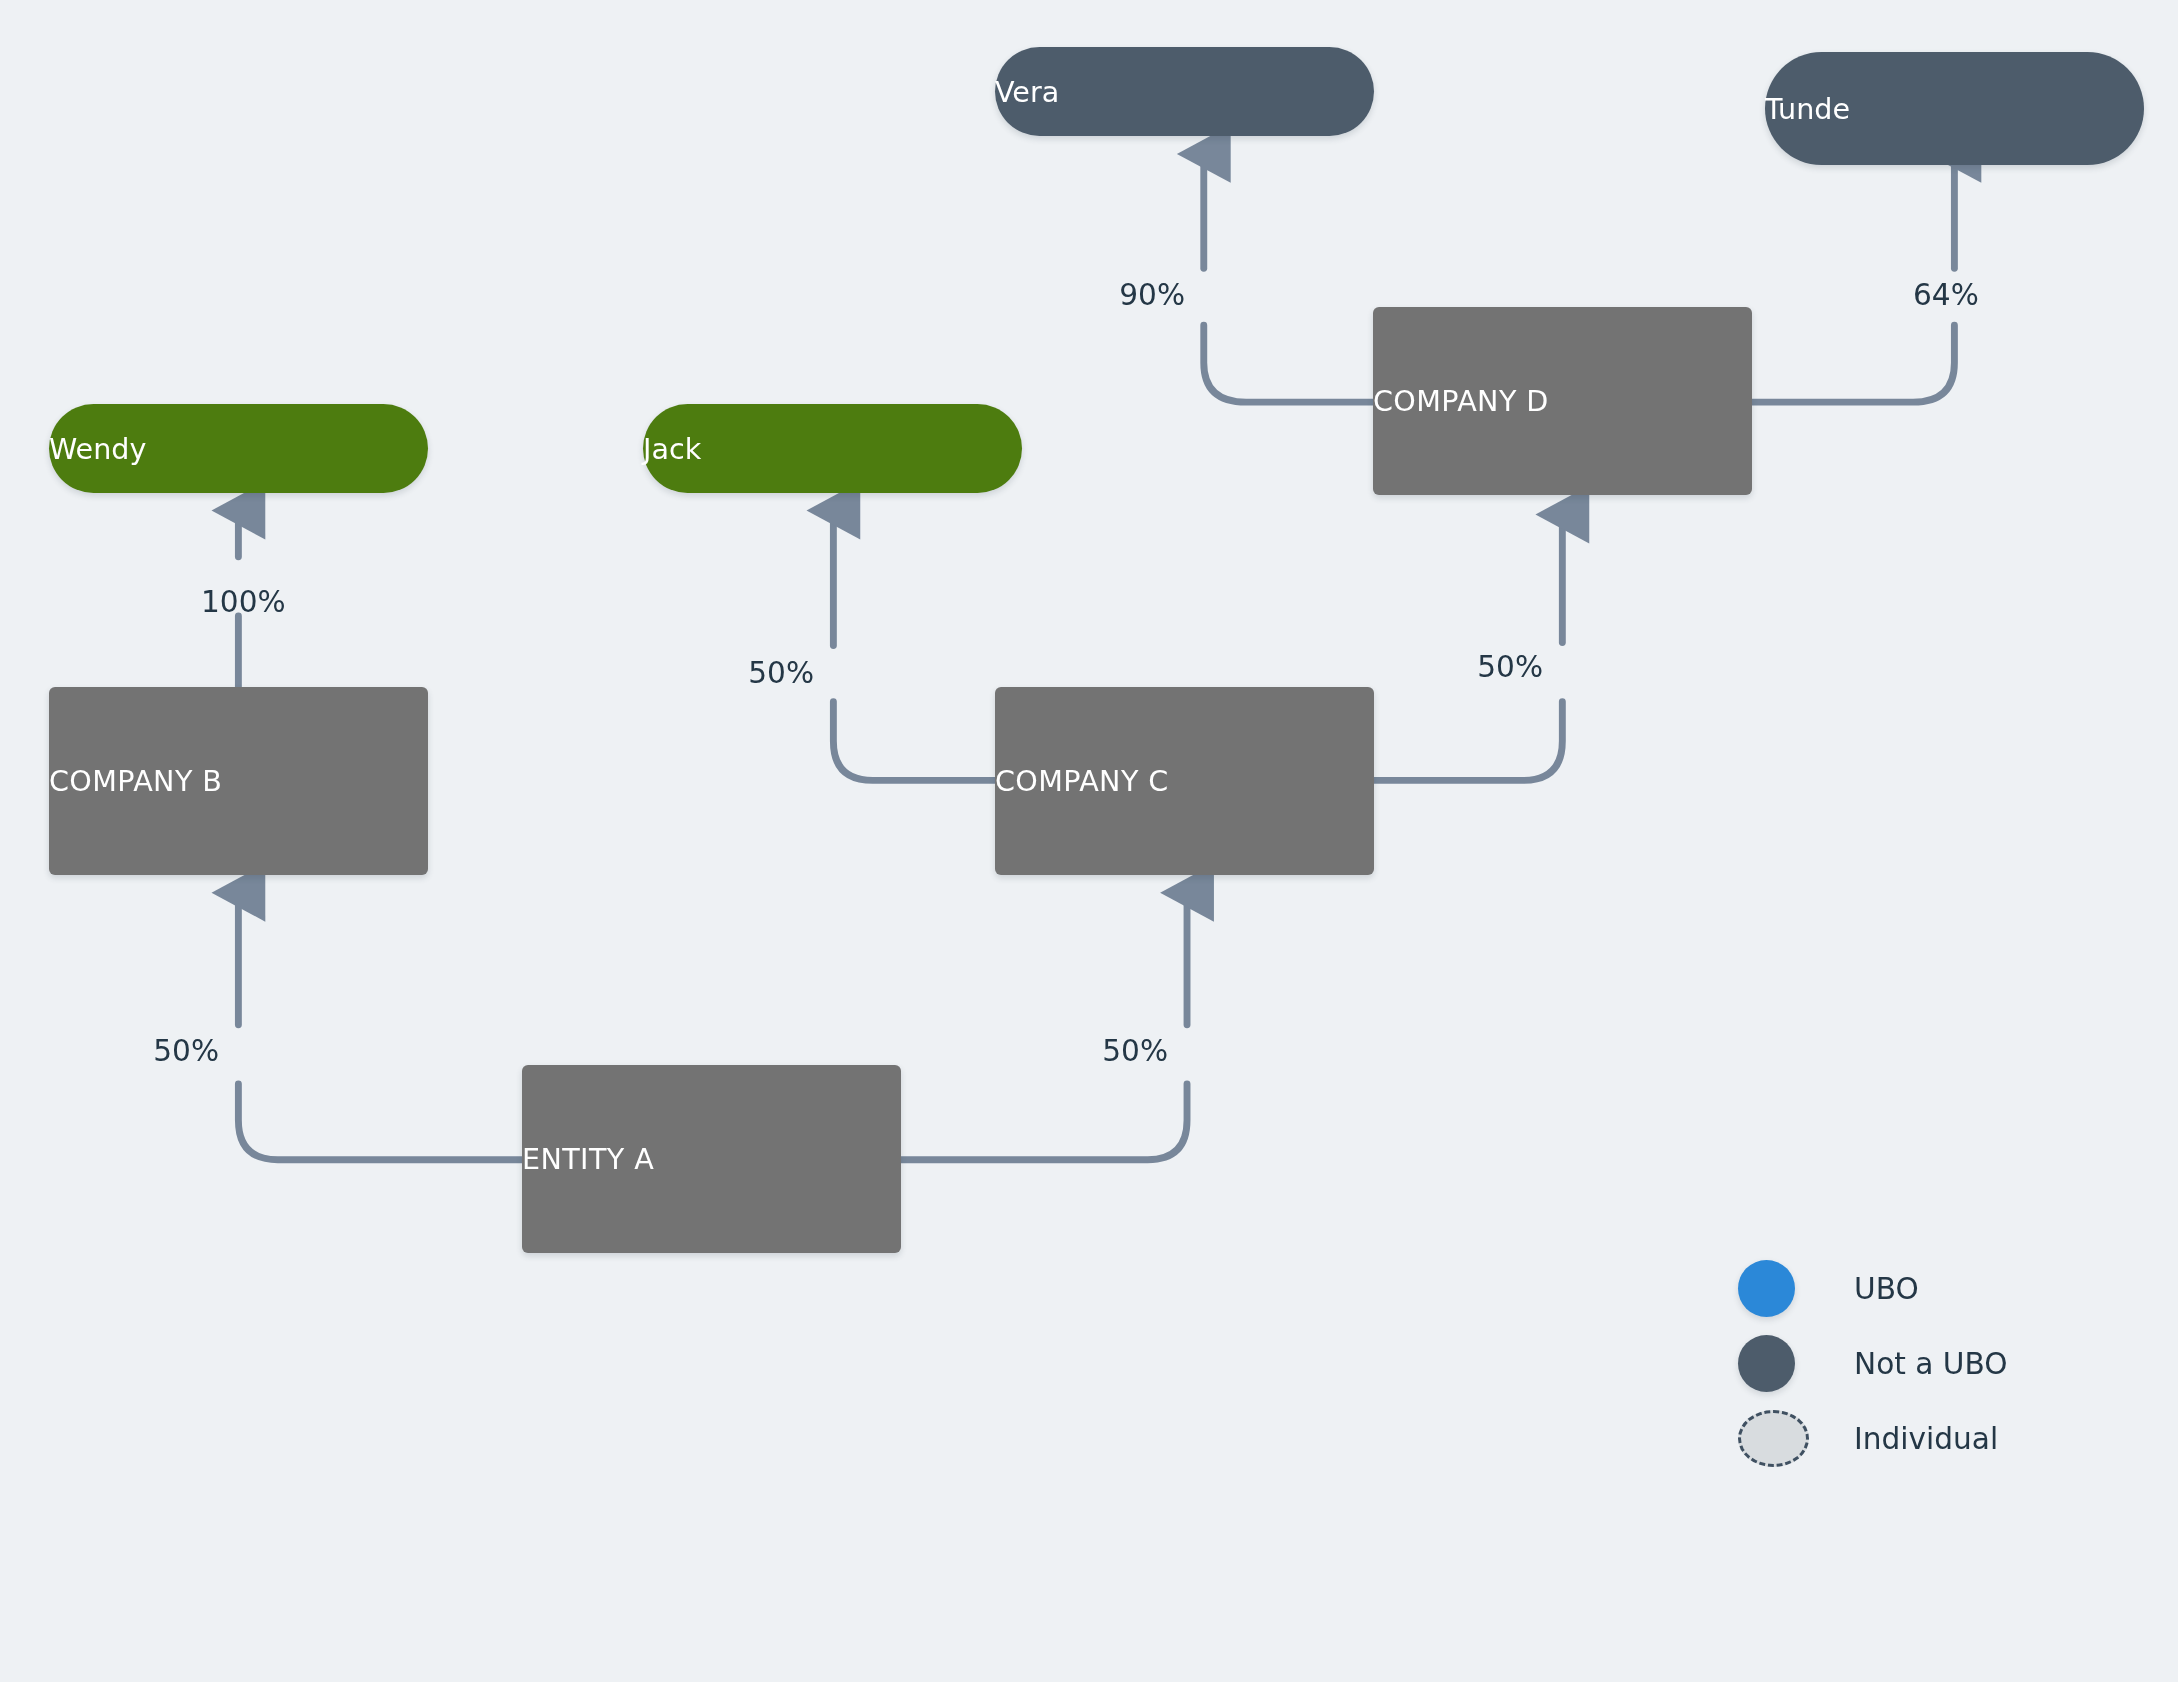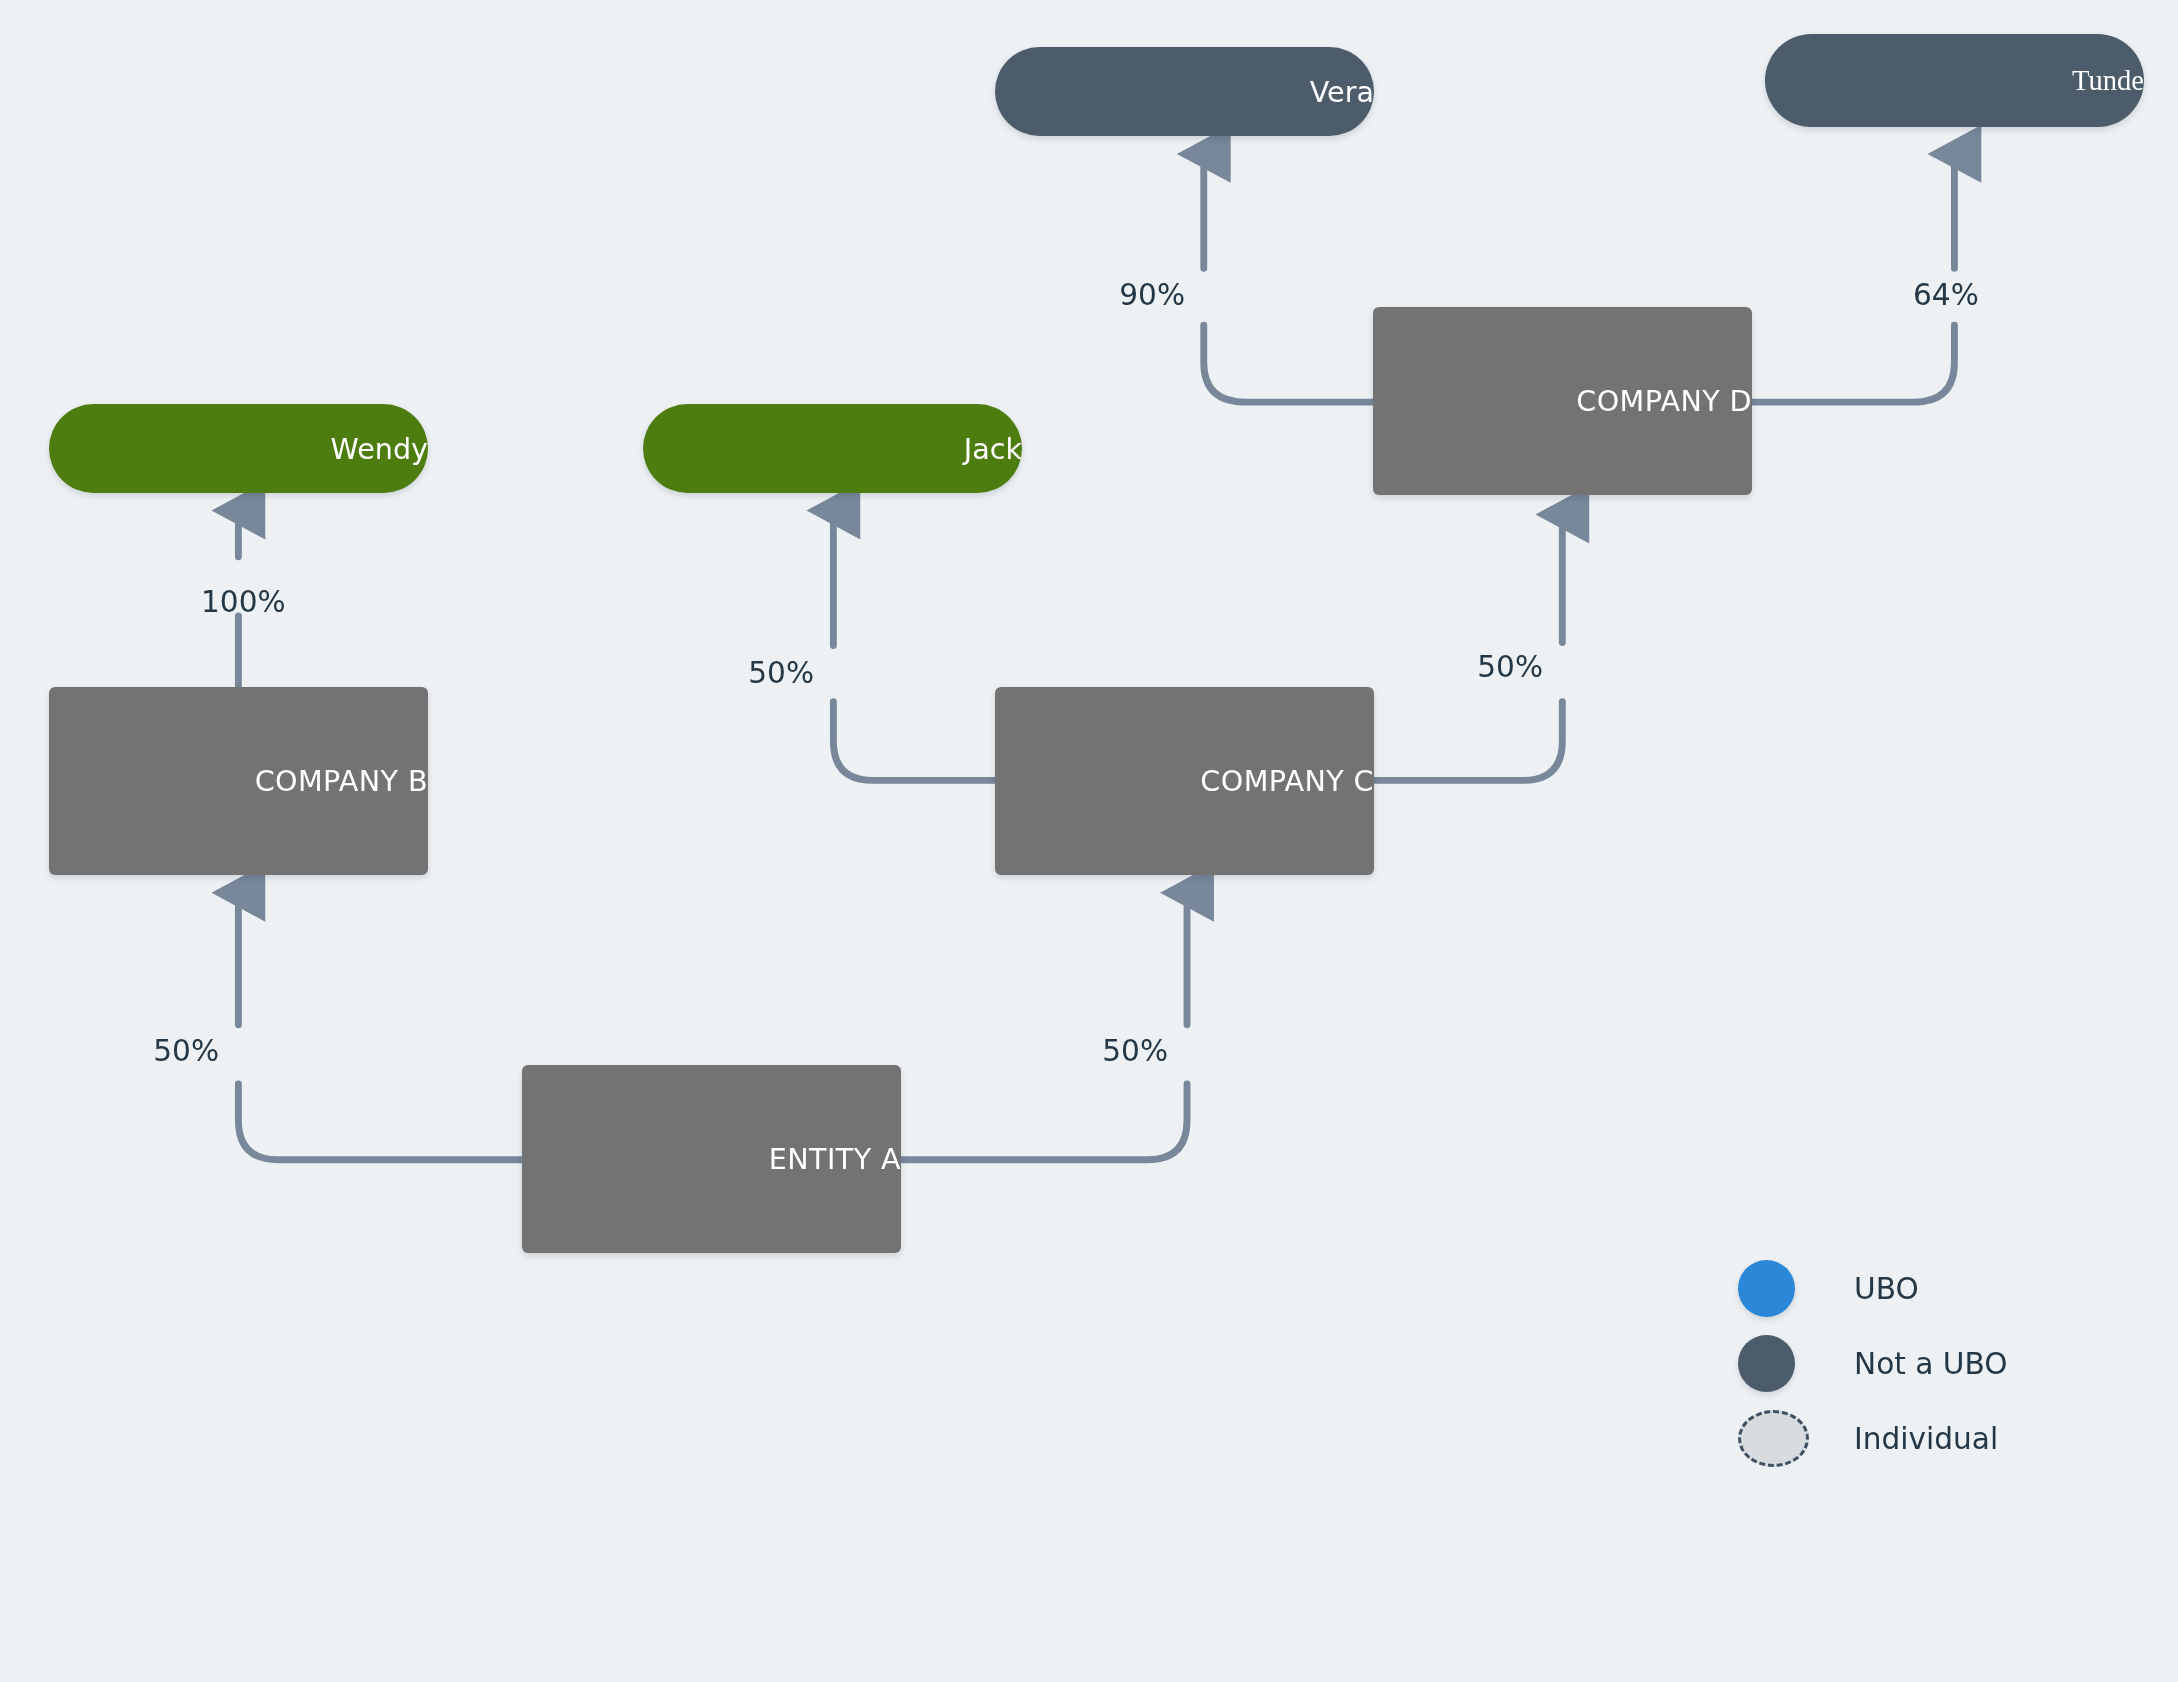--- a/index.html
+++ b/index.html
@@ -21,21 +21,21 @@
     left: 0;
     top: 0;
     width: 2179px;
     height: 1683px;
   }
   .node {
     position: absolute;
     box-sizing: border-box;
     display: flex;
     align-items: center;
-    justify-content: flex-end;
+    justify-content: flex-start;
     color: #ffffff;
     box-shadow: 0 3px 6.9px rgba(40, 55, 70, 0.16);
   }
   .node-company {
     background: #737373;
     border-radius: 6px;
     font-size: 28.6px;
     letter-spacing: 0.4px;
   }
   .node-person {
@@ -125,21 +125,21 @@
 
       <path d="M915,1177 L1165,1177 Q1205,1177 1205,1137 L1205,1100"></path>
       <path d="M1205,1040 L1205,906" marker-end="url(#arrowhead)"></path>
     </g>
   </svg>
 
   <div class="node node-person notubo" style="left:995px; top:47px; width:379px; height:89px;">
     <span>Vera</span>
   </div>
 
-  <div class="node node-person notubo" style="left:1765px; top:34px; width:379px; height:93px;font-family:Liberation Serif, serif;">
+  <div class="node node-person notubo" style="left:1765px; top:52px; width:379px; height:113px;">
     <span>Tunde</span>
   </div>
 
   <div class="node node-company" style="left:1373px; top:307px; width:379px; height:188px;">
     <span>COMPANY D</span>
   </div>
 
   <div class="node node-person ubo" style="left:49px; top:404px; width:379px; height:89px;">
     <span>Wendy</span>
   </div>

